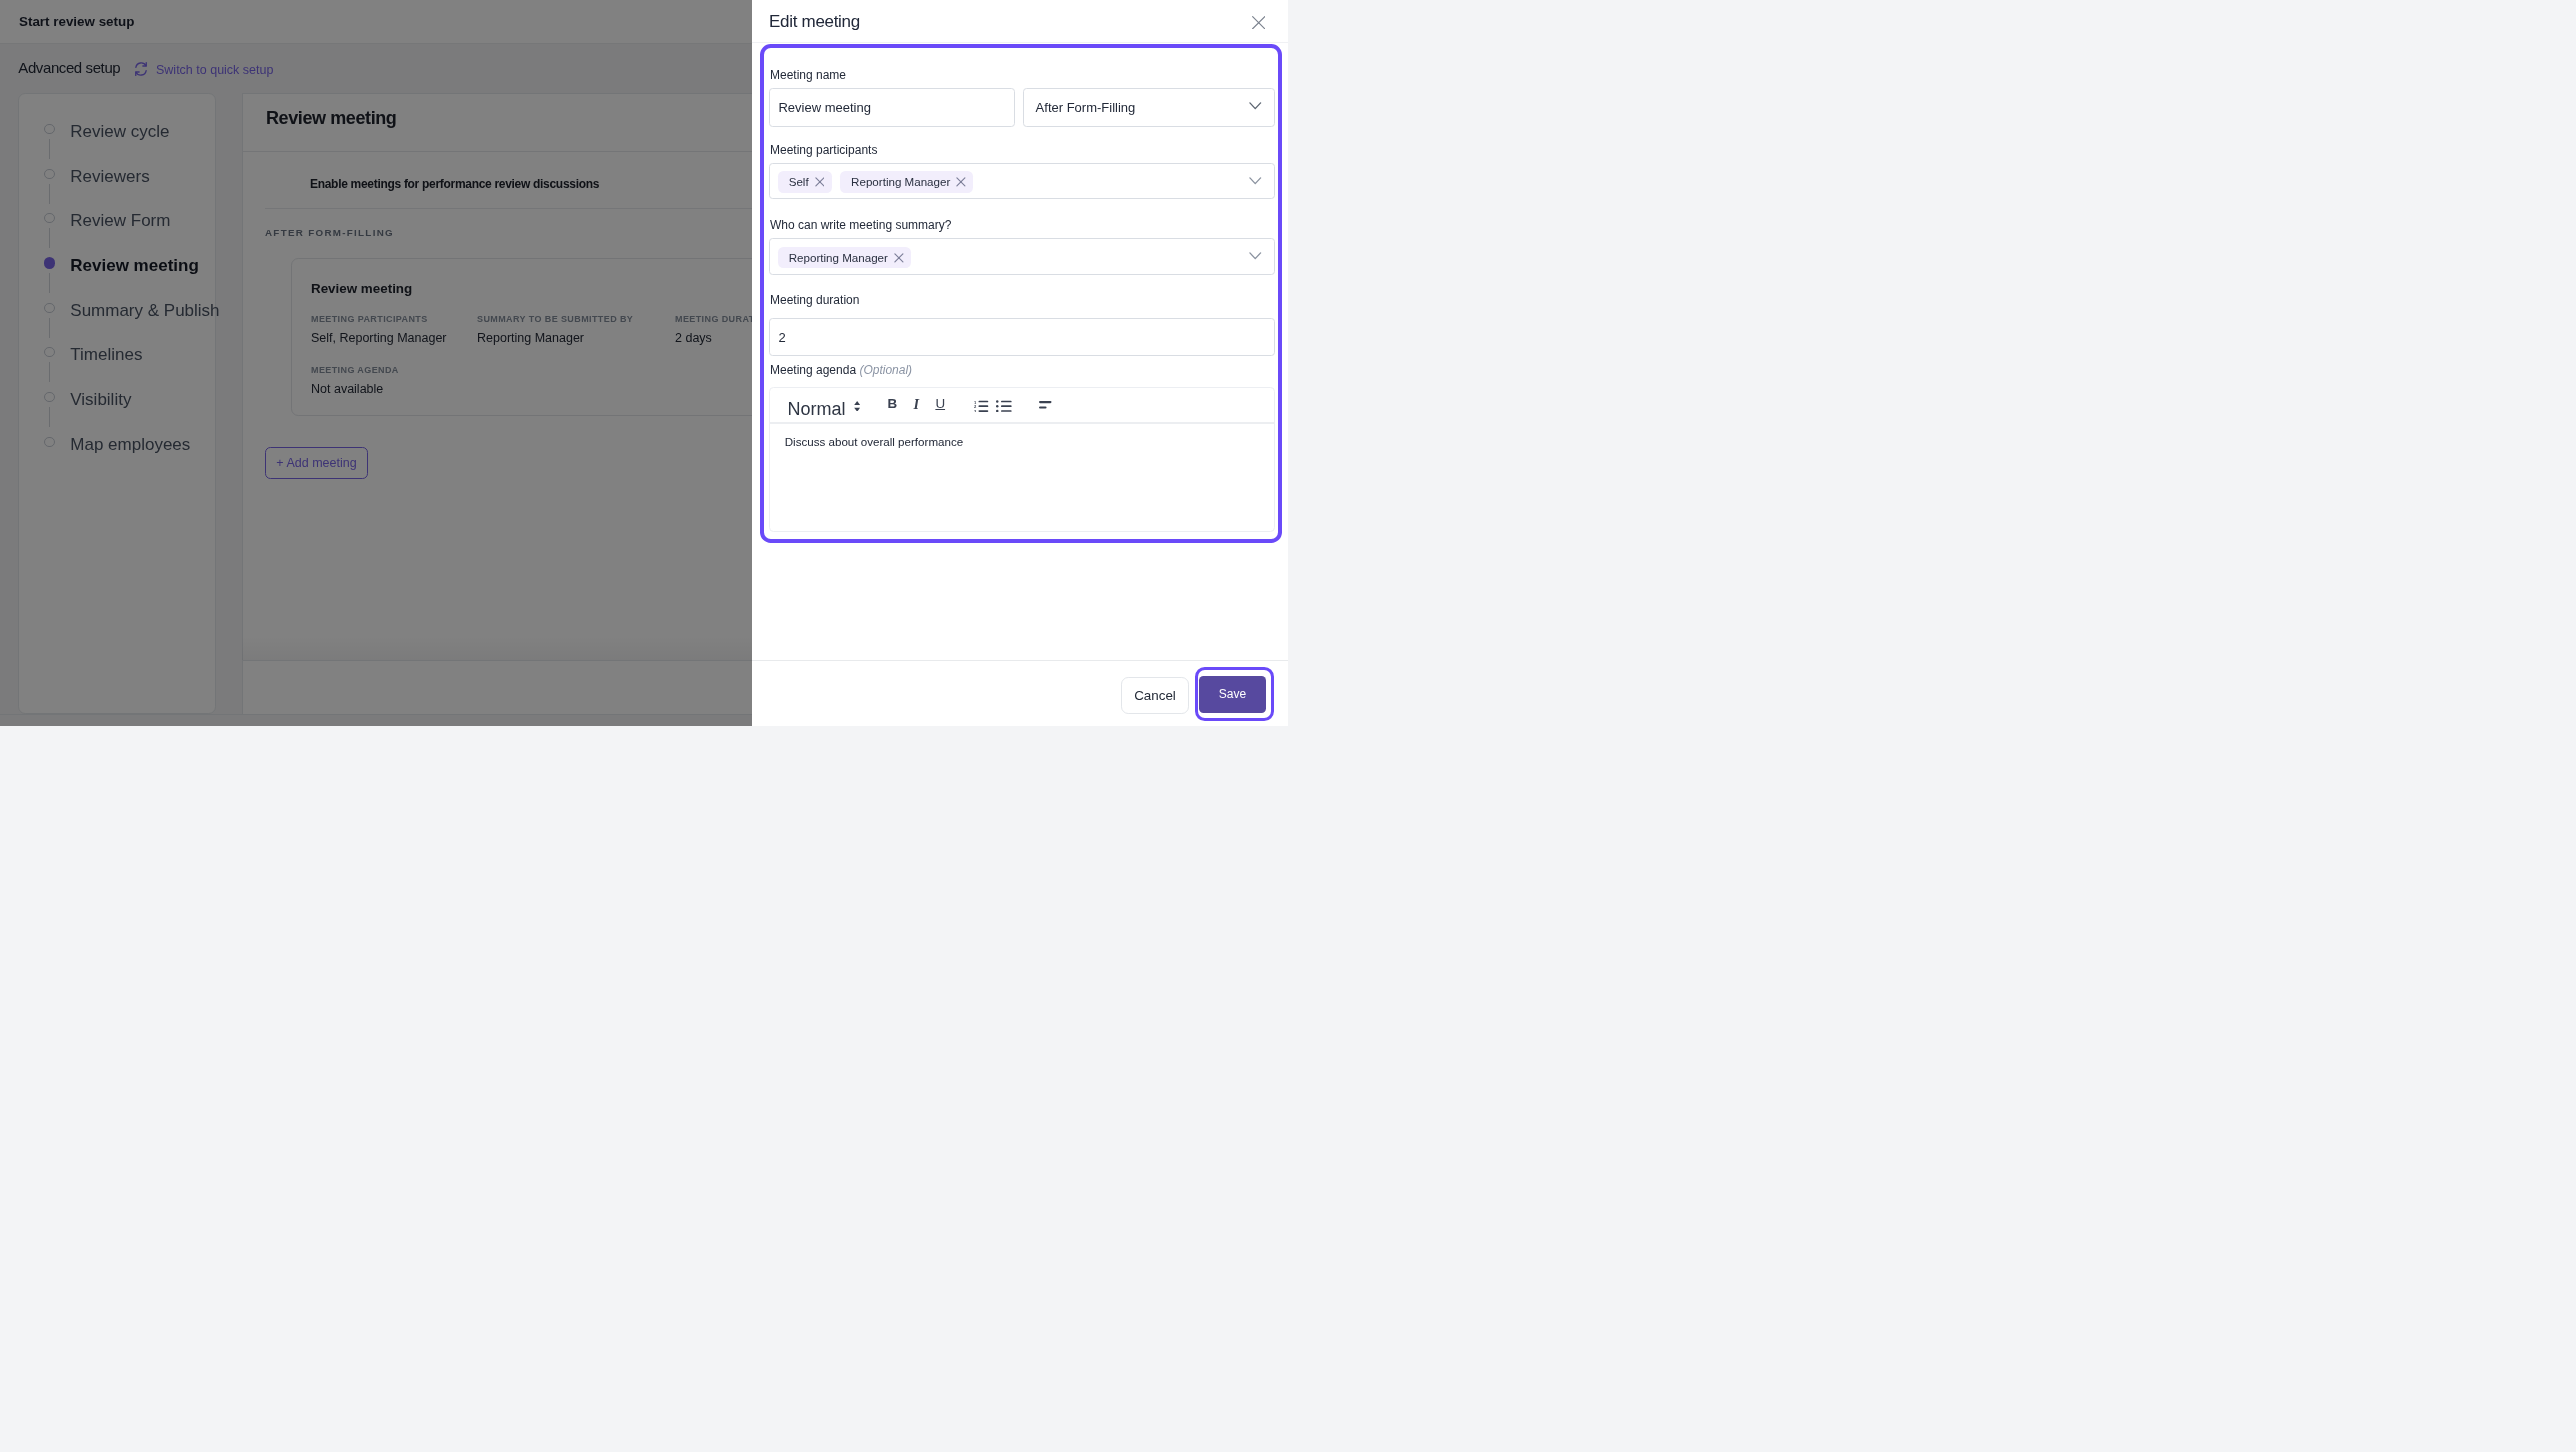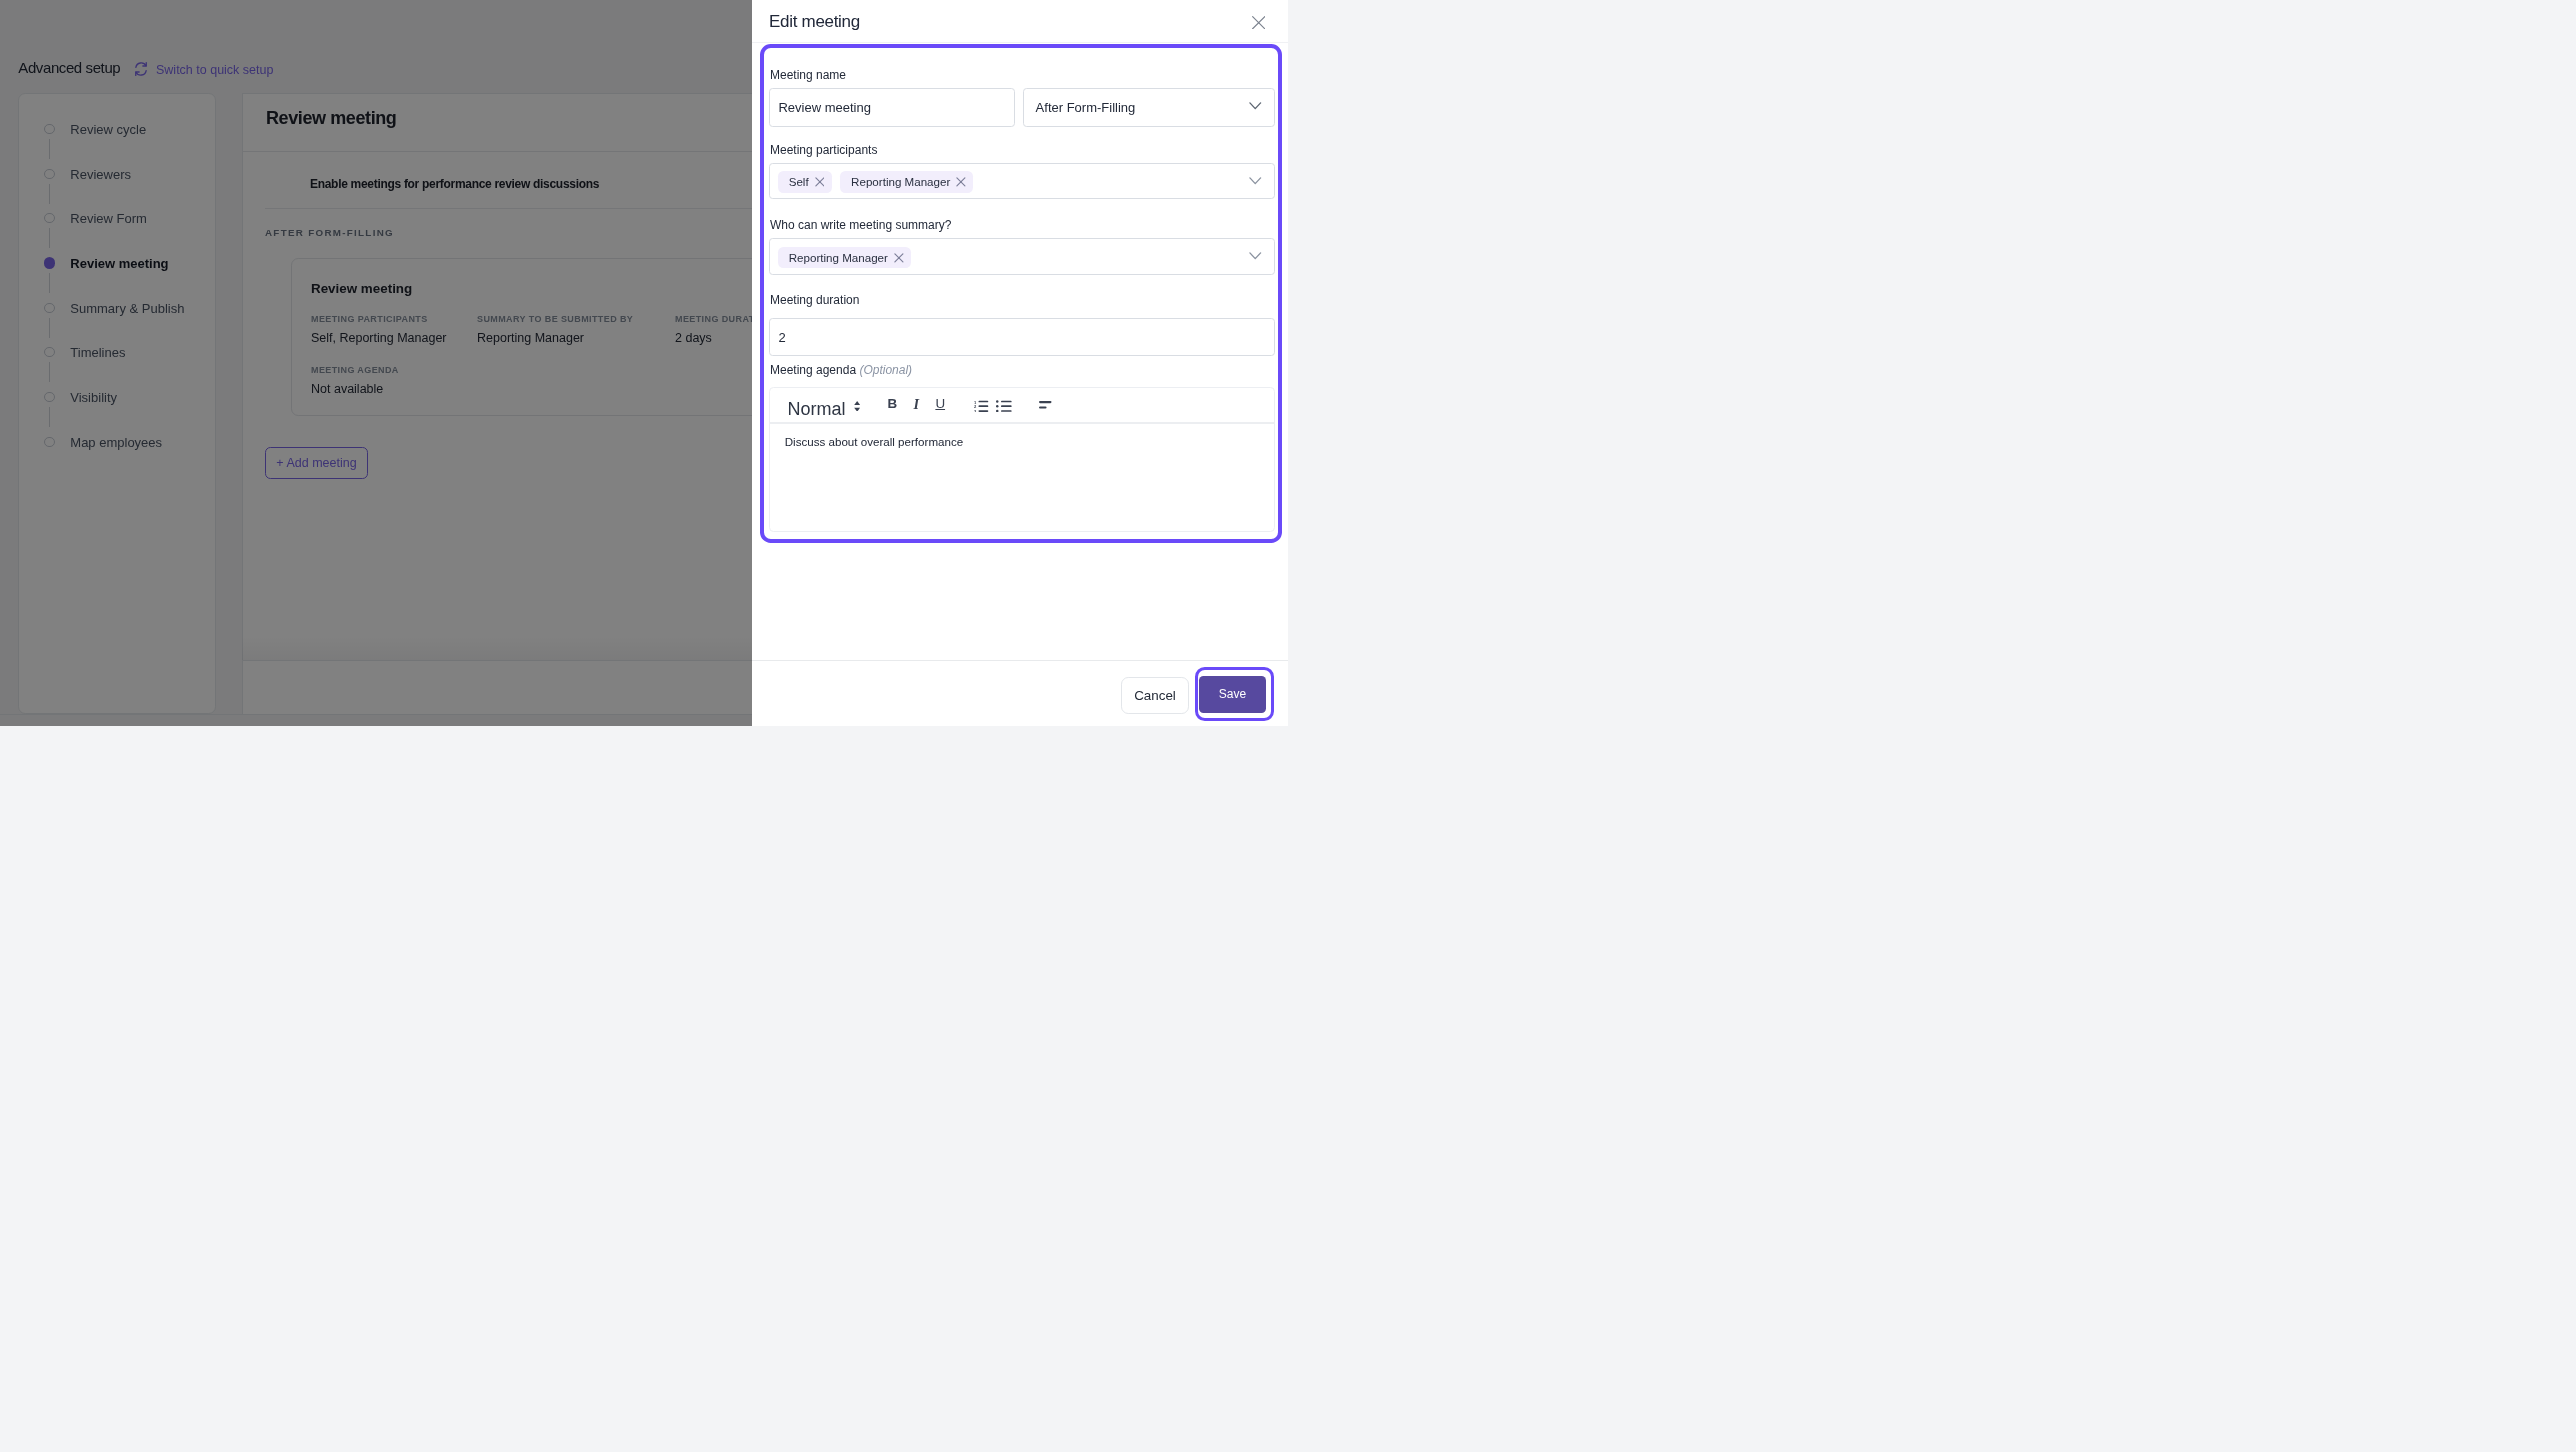--- a/index.html
+++ b/index.html
@@ -11,21 +11,21 @@
   #hdr { position:absolute; left:0; top:0; width:1288px; height:44px; background:#fff; border-bottom:0.9px solid #e9ebee; }
   #hdr h1 { position:absolute; left:19px; top:14.3px; font-size:13.4px; font-weight:700; color:#1f2533; }
   #adv { position:absolute; left:18.3px; top:59px; font-size:15px; letter-spacing:-0.4px; font-weight:500; color:#232936; }
   #switchlink { position:absolute; left:156px; top:63px; font-size:12.5px; font-weight:500; color:#7a66e8; }
   #refresh { position:absolute; left:133px; top:61px; }
 
   #sidecard { position:absolute; left:18.3px; top:93px; width:198px; height:621px; background:#fff; border:0.9px solid #e4e7eb; border-radius:7.2px; }
   .step { position:absolute; left:0; width:198px; height:0; }
   .dot { position:absolute; left:25px; top:-5.4px; width:10.7px; height:10.7px; border-radius:50%; border:1.3px solid #c6ccd5; background:#fff; }
   .dot.active { border:none; background:#7a66e8; width:11.6px; height:11.6px; left:24.6px; top:-5.8px; }
-  .slabel { position:absolute; left:51px; top:-7.2px; font-size:13px; font-weight:400; color:#4a5464; white-space:nowrap; }
+  .slabel { position:absolute; left:51px; top:-7.2px; font-size:17px; font-weight:400; color:#4a5464; white-space:nowrap; }
   .slabel.active { color:#171c28; font-weight:700; }
   .conn { position:absolute; left:30px; width:0.9px; height:20.6px; background:#d2d6dc; }
 
   #vdiv { position:absolute; left:242px; top:93px; width:0.9px; height:621px; background:#e4e7eb; }
   #maintop { position:absolute; left:242px; top:93px; width:1046px; height:0.9px; background:#e4e7eb; }
   #mtitle { position:absolute; left:266px; top:108px; font-size:18px; letter-spacing:-0.4px; font-weight:700; color:#20252f; }
   #mdiv1 { position:absolute; left:242px; top:151px; width:1046px; height:0.9px; background:#e6e8eb; }
   #enable { position:absolute; left:265px; top:177px; font-size:12px; letter-spacing:-0.3px; font-weight:700; color:#20252f;padding-left:45px; }
   #mdiv2 { position:absolute; left:265px; top:208px; width:1023px; height:0.9px; background:#e8eaed; }
   #aff { position:absolute; left:265px; top:227px; font-size:9.8px; font-weight:600; color:#6a7482; letter-spacing:1.3px; }
@@ -65,20 +65,23 @@
 
   
   #dfdiv { position:absolute; left:0; top:660px; width:536px; height:0.9px; background:#e8eaec; }
   #cancel { position:absolute; left:369px; top:677px; width:68px; height:37px; border:0.9px solid #e3e6ea; border-radius:7.2px; background:#fff; font-size:13.4px; color:#242b38; text-align:center; line-height:35px; }
   #ring { position:absolute; left:443px; top:667px; width:79px; height:54px; border:3.6px solid #6a4af9; border-radius:9.8px; }
   #save { position:absolute; left:447px; top:676px; width:67px; height:37px; background:#57499f; border-radius:4.5px; color:#fff; font-size:12px; text-align:center; line-height:37px; }
 </style>
 </head>
 <body>
 <div id="app">
+  <div id="hdr">
+      <h1>Start review setup</h1>
+    </div>
   <div id="adv">Advanced setup</div>
   <svg id="refresh" width="16" height="16" viewBox="0 0 18 18" fill="none" stroke="#7a66e8" stroke-width="1.5" stroke-linecap="round" stroke-linejoin="round">
     <path d="M3.2 7.2 A6.1 6.1 0 0 1 14.6 5.4"></path>
     <path d="M14.8 10.8 A6.1 6.1 0 0 1 3.4 12.6"></path>
     <path d="M14.9 1.8 L14.9 5.6 L11.1 5.6"></path>
     <path d="M3.1 16.2 L3.1 12.4 L6.9 12.4"></path>
   </svg>
   <div id="switchlink">Switch to quick setup</div>
 
   <div id="sidecard">

